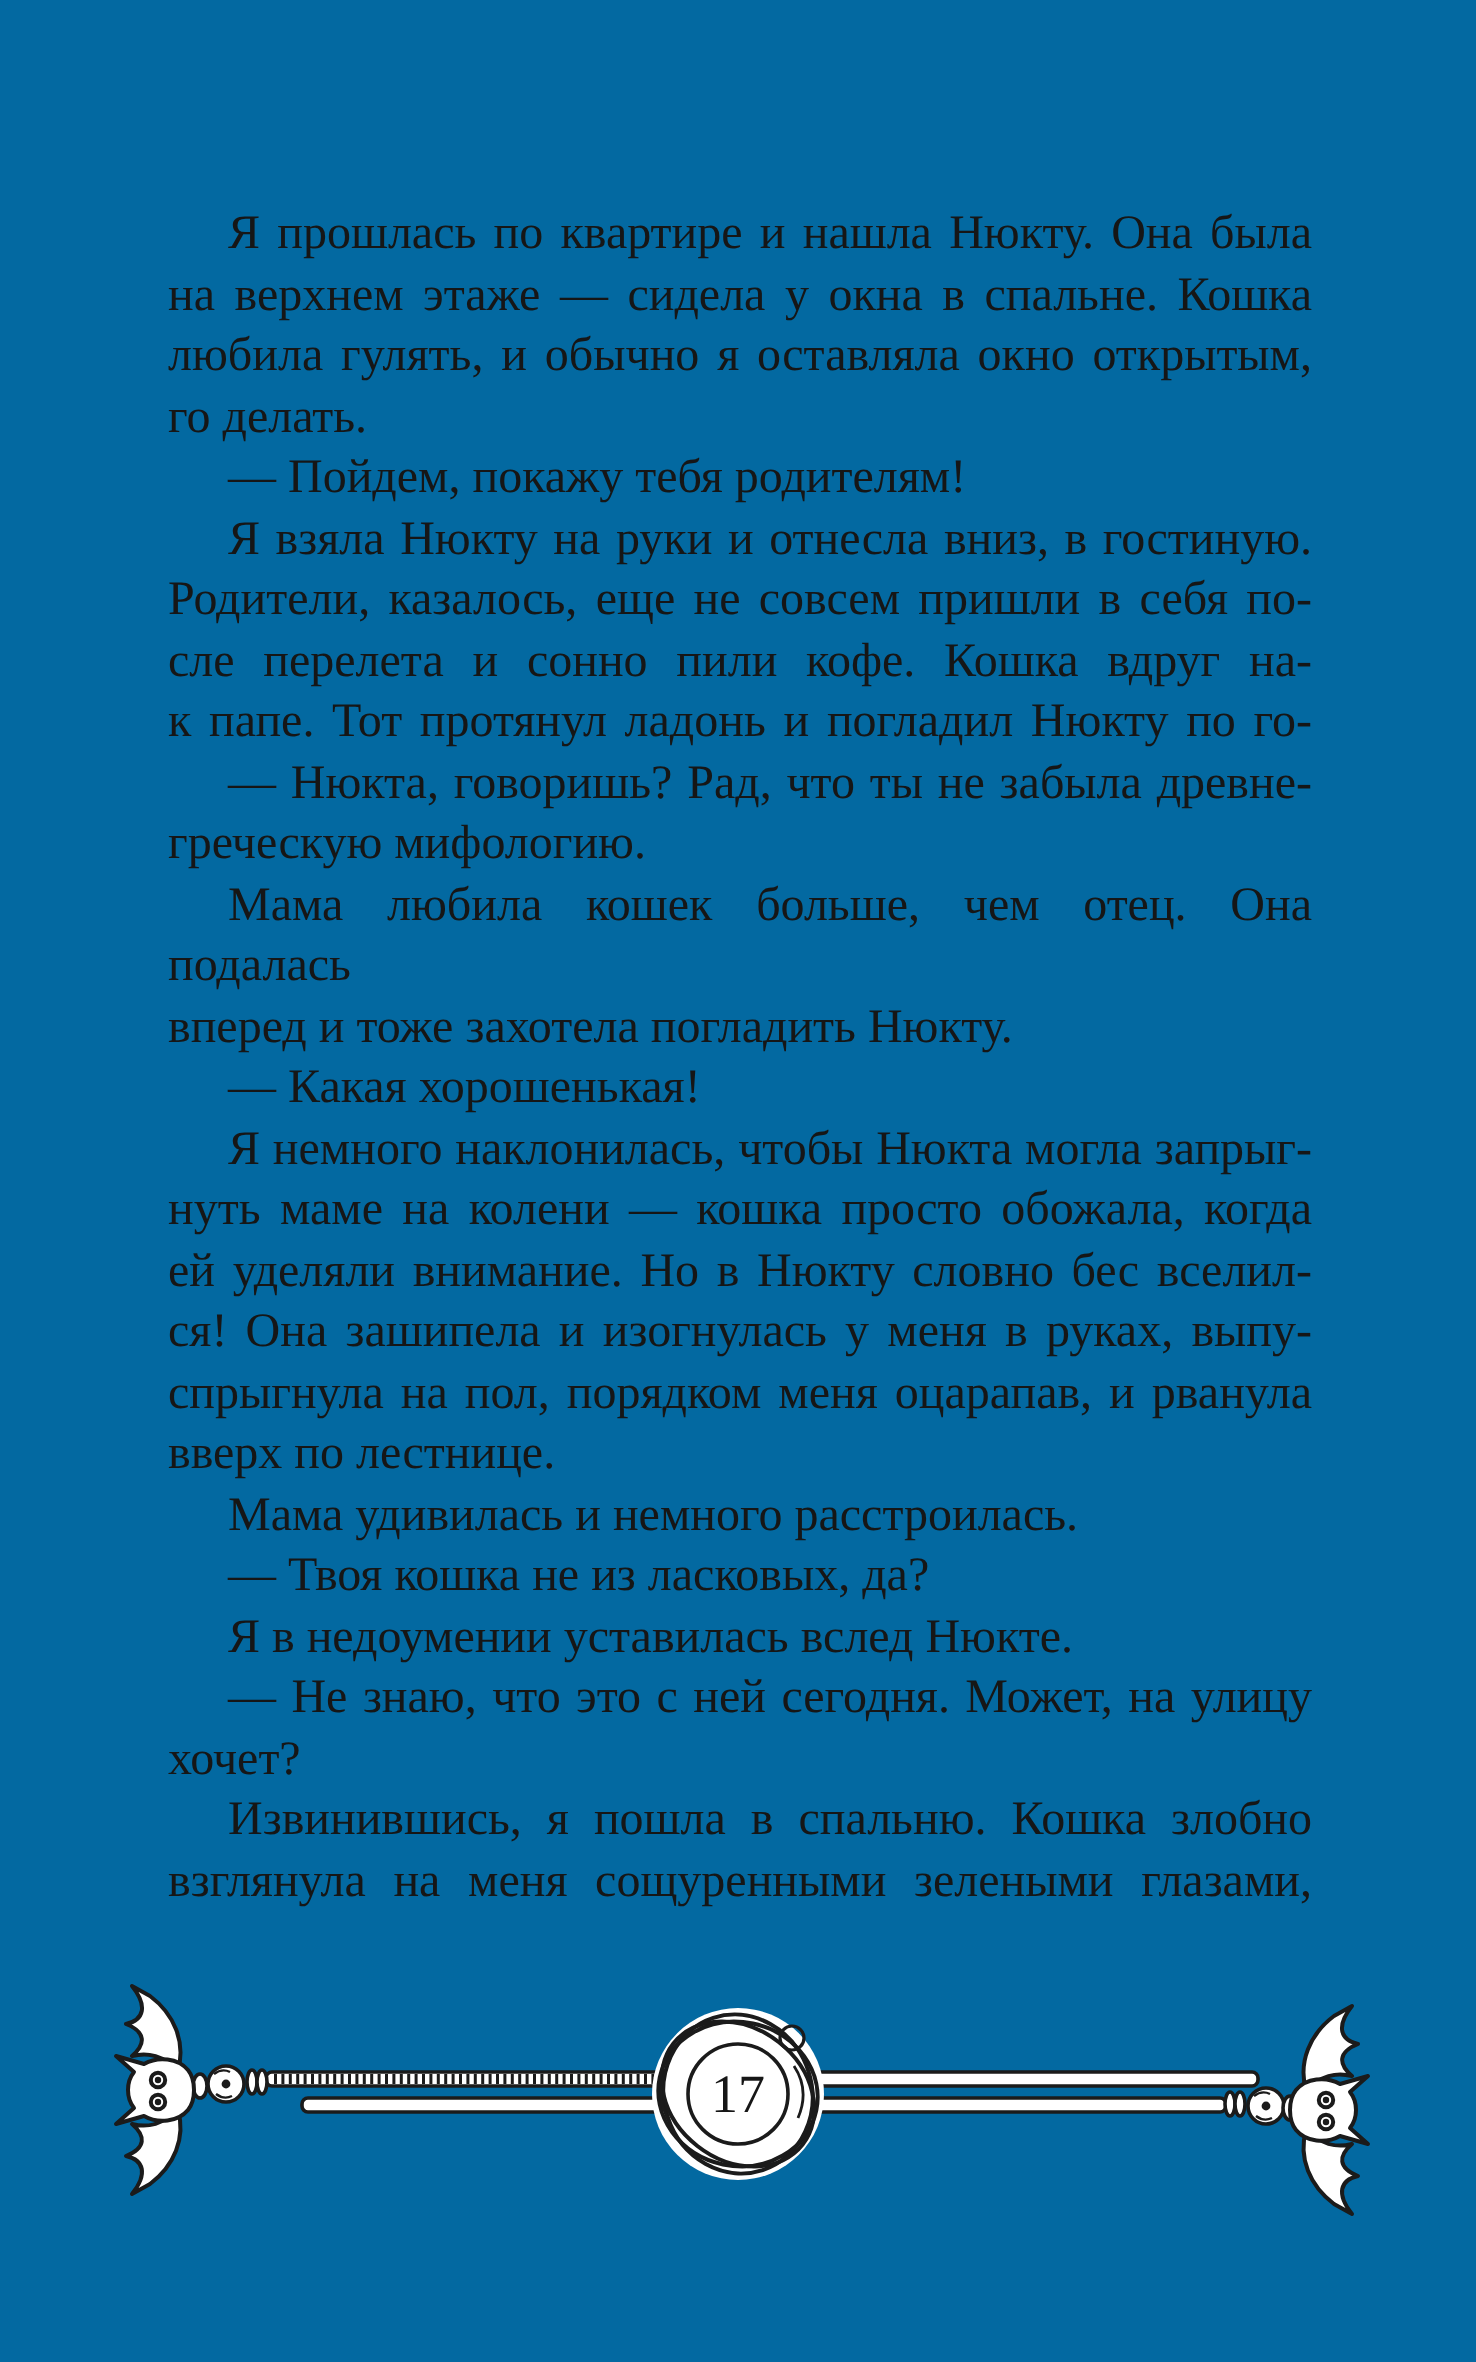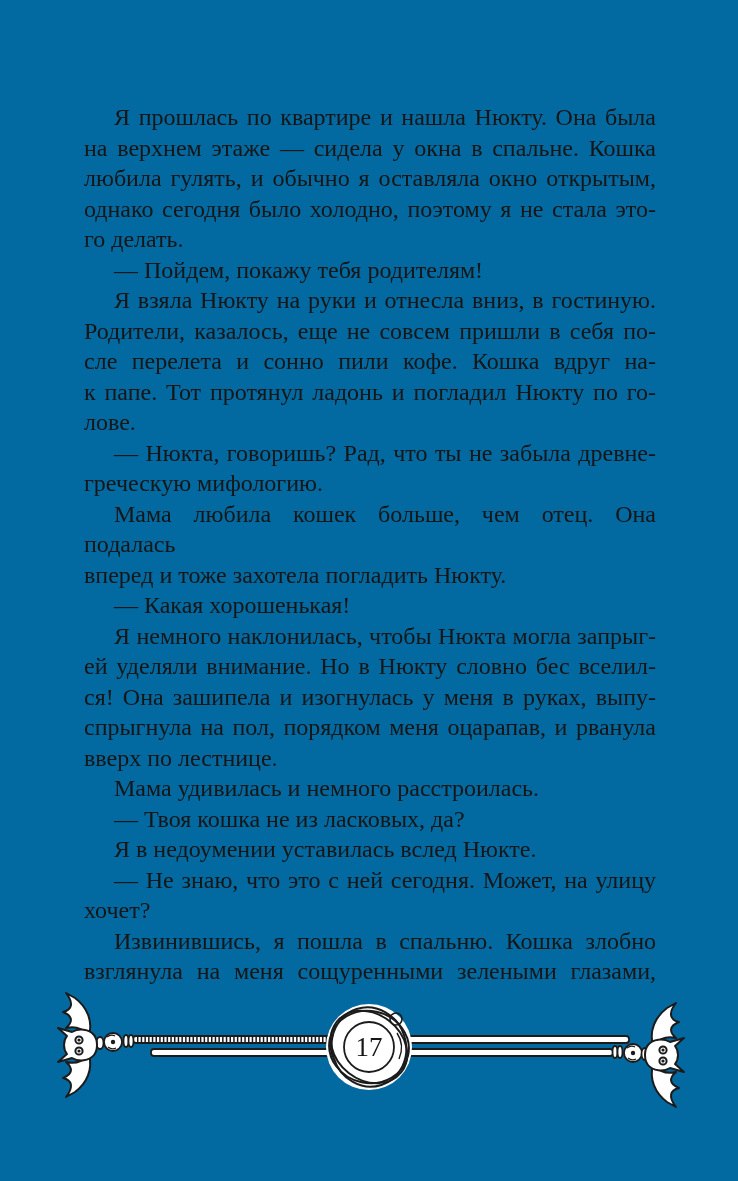--- a/index.html
+++ b/index.html
@@ -28,34 +28,33 @@
 </style>
 </head>
 <body>
 
 <div class="page">
 
   <div class="text-block">
       <div class="line indent">Я прошлась по квартире и нашла Нюкту. Она была</div>
       <div class="line">на верхнем этаже — сидела у окна в спальне. Кошка</div>
       <div class="line">любила гулять, и обычно я оставляла окно открытым,</div>
-      <div class="line">однако сегодня было холодно, поэтому я не стала это-</div>
       <div class="line end">го делать.</div>
       <div class="line indent end">— Пойдем, покажу тебя родителям!</div>
       <div class="line indent">Я взяла Нюкту на руки и отнесла вниз, в гостиную.</div>
       <div class="line">Родители, казалось, еще не совсем пришли в себя по-</div>
       <div class="line">сле перелета и сонно пили кофе. Кошка вдруг на-</div>
       <div class="line">к папе. Тот протянул ладонь и погладил Нюкту по го-</div>
-      <div class="line end">лове.</div>
       <div class="line indent">— Нюкта, говоришь? Рад, что ты не забыла древне-</div>
       <div class="line end">греческую мифологию.</div>
       <div class="line indent">Мама любила кошек больше, чем отец. Она подалась</div>
       <div class="line end">вперед и тоже захотела погладить Нюкту.</div>
       <div class="line indent end">— Какая хорошенькая!</div>
       <div class="line indent">Я немного наклонилась, чтобы Нюкта могла запрыг-</div>
+      <div class="line">нуть маме на колени — кошка просто обожала, когда</div>
       <div class="line">ей уделяли внимание. Но в Нюкту словно бес вселил-</div>
       <div class="line">ся! Она зашипела и изогнулась у меня в руках, выпу-</div>
       <div class="line">спрыгнула на пол, порядком меня оцарапав, и рванула</div>
       <div class="line end">вверх по лестнице.</div>
       <div class="line indent end">Мама удивилась и немного расстроилась.</div>
       <div class="line indent end">— Твоя кошка не из ласковых, да?</div>
       <div class="line indent end">Я в недоумении уставилась вслед Нюкте.</div>
       <div class="line indent">— Не знаю, что это с ней сегодня. Может, на улицу</div>
       <div class="line end">хочет?</div>
       <div class="line indent">Извинившись, я пошла в спальню. Кошка злобно</div>

